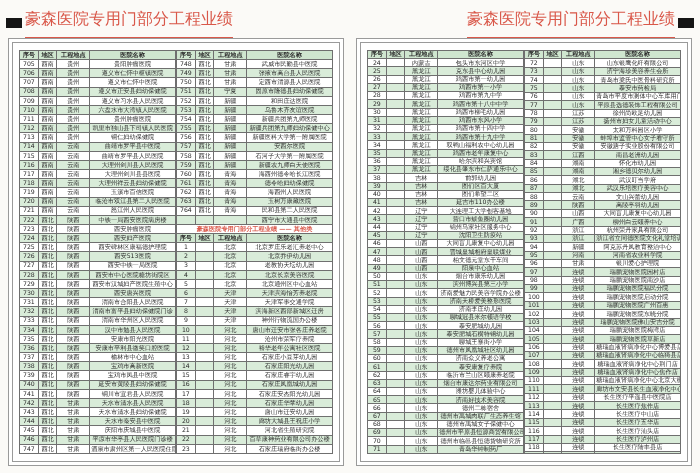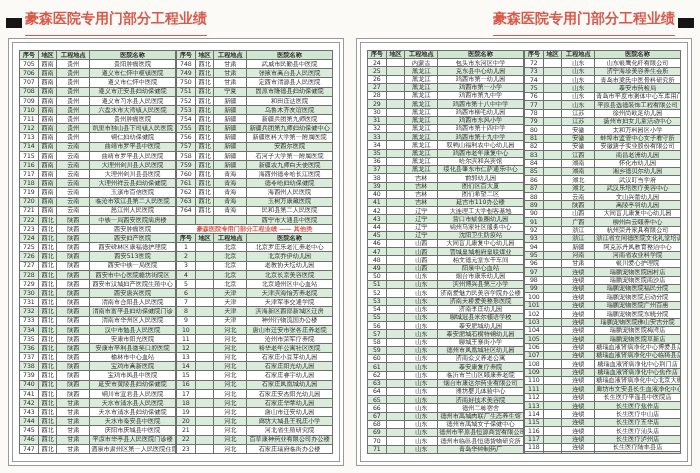--- a/index.html
+++ b/index.html
@@ -5,21 +5,21 @@
   :root{ --accent:#d9584a; --rowalt:#d9ecd9; --hdrbg:#cfe6cf; --border:#6f6f6f; --frame:#9a9a9a; --ink:#2b2b2b; }
   *{margin:0;padding:0;box-sizing:border-box;}
   html,body{width:700px;height:473px;overflow:hidden;}
   body{background:#fbfaf7;font-family:"DejaVu Sans",sans-serif;position:relative;}
   .page{position:absolute;top:6px;width:340px;height:462px;}
   .page.left{left:6px;}
   .page.right{left:354px;}
   .titlebar{position:absolute;top:8px;left:0;right:0;height:18px;display:flex;align-items:center;gap:3px;}
   .titlebar.align-right{justify-content:flex-end;}
   .corner-mark{width:16px;height:10px;background:#151515;flex:0 0 auto;}
-  .doc-title{font-size:14px;font-weight:bold;color:var(--accent);border-bottom:1.5px solid var(--accent);padding-bottom:7px;white-space:nowrap;}
+  .doc-title{font-size:16px;font-weight:normal;color:var(--accent);border-bottom:1.5px solid var(--accent);padding-bottom:7px;white-space:nowrap;}
   .frame{position:absolute;left:2px;right:2px;top:32px;bottom:2px;border:1px solid var(--frame);background:#fff;}
   .frame-inner{position:absolute;left:3px;right:3px;top:3px;bottom:3px;border:1px solid var(--frame);padding:7px 6px;}
   .tables{display:flex;height:100%;width:100%;}
   table{width:50%;height:100%;border-collapse:collapse;table-layout:fixed;}
   th,td{border:0.7px solid var(--border);font-size:6.2px;line-height:1.05;color:var(--ink);text-align:center;vertical-align:middle;padding:0 1px;white-space:nowrap;overflow:hidden;font-weight:normal;}
   tr.hdr th{background:var(--hdrbg);font-weight:bold;}
   tr:nth-child(odd){background:var(--rowalt);}
   tr:nth-child(even){background:#fff;}
   td.sep{color:var(--accent);font-weight:bold;background:#fff;}
   col.c-n{width:12%;} col.c-r{width:12%;} col.c-l{width:21%;} col.c-h{width:55%;}

